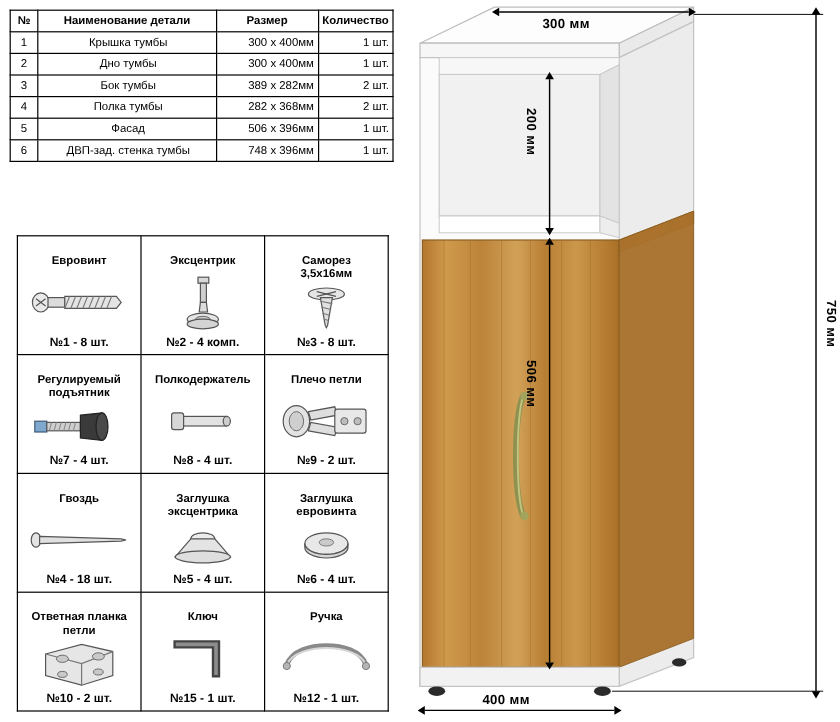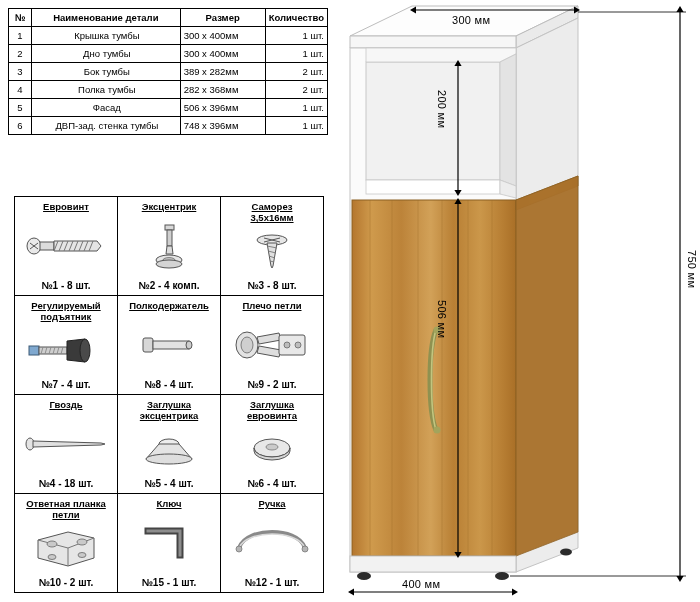--- a/index.html
+++ b/index.html
@@ -31,21 +31,21 @@
     line-height: 14px;
     height: 15px;
   }
   #parts-table th {
     font-weight: bold;
     text-align: center;
     font-size: 9.5px;
   }
   #parts-table td.num { text-align: center; width: 16px; }
   #parts-table td.name { text-align: center; padding-left: 5px; }
-  #parts-table td.size { text-align: left; width: 78px; margin-left: 23px; }
+  #parts-table td.size { text-align: right; width: 78px; margin-left: 23px; }
   #parts-table td.qty  { text-align: right; width: 52px; }
 
   
   #hardware-grid {
     position: absolute;
     left: 14px;
     top: 196px;
     width: 310px;
     border-collapse: collapse;
     table-layout: fixed;
@@ -63,23 +63,22 @@
     display: flex;
     flex-direction: column;
     align-items: center;
     justify-content: flex-start;
   }
   .hw-title {
     font-size: 9.5px;
     font-weight: bold;
     text-align: center;
     line-height: 11px;
-    margin-top: 4px;
+    margin-top: 15px;
     white-space: pre-line;
-    text-decoration: underline;
   }
   .hw-art {
     flex: 1;
     display: flex;
     align-items: center;
     justify-content: center;
     width: 100%;
   }
   .hw-qty {
     font-size: 10px;
@@ -92,21 +91,21 @@
   #drawing {
     position: absolute;
     left: 330px;
     top: 0;
     width: 370px;
     height: 602px;
   }
   .dim-label {
     position: absolute;
     font-size: 11px;
-    font-weight: normal;
+    font-weight: bold;
     letter-spacing: 0.3px;
   }
   .dim-vert {
     writing-mode: vertical-rl;
     text-orientation: mixed;
   }
 </style>
 </head>
 <body>
 

